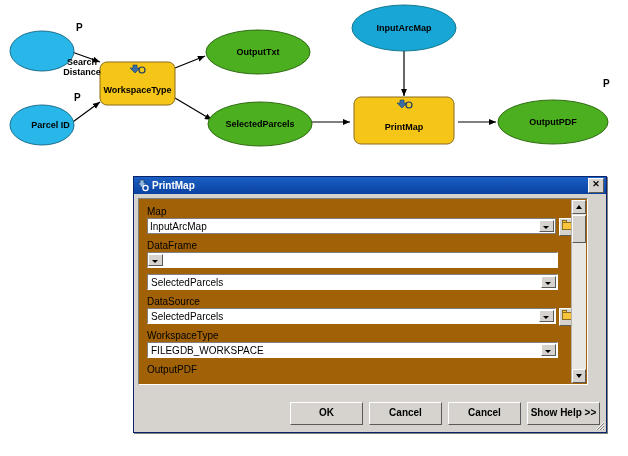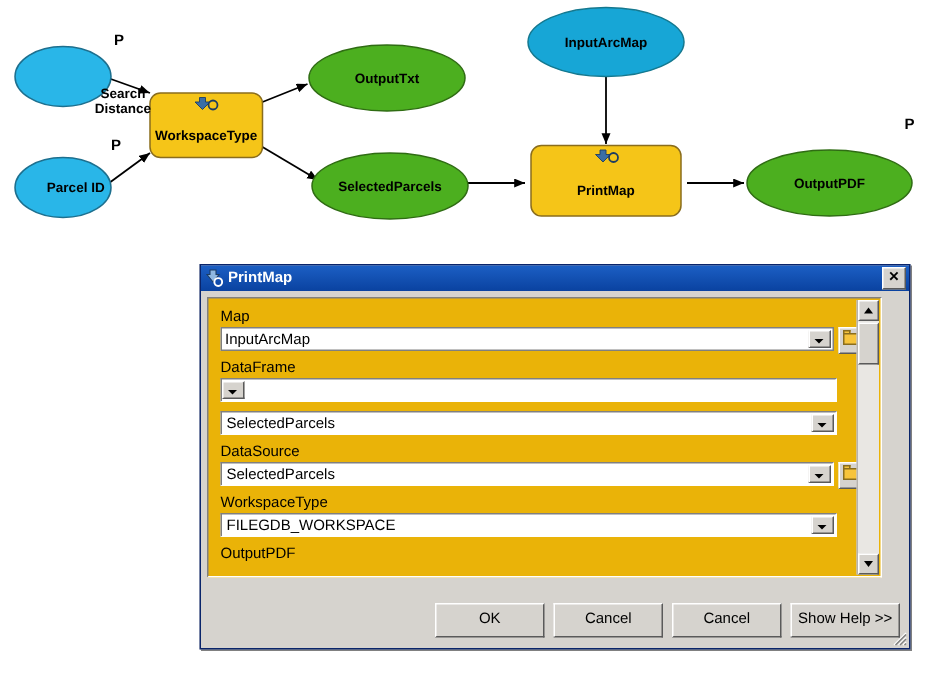--- a/index.html
+++ b/index.html
@@ -93,21 +93,21 @@
     top: 17px;
     right: 0;
     bottom: 0;
   }
   .params-pane {
     position: absolute;
     left: 4px;
     top: 4px;
     width: 448px;
     height: 185px;
-    background: #eab308;
+    background: #a16207;
     border: 1px solid #808080;
     border-right-color: #ffffff;
     border-bottom-color: #ffffff;
     overflow: hidden;
   }
   .params-inner {
     padding: 7px 8px 0 8px;
   }
   .field {
     margin-bottom: 6px;
@@ -267,20 +267,21 @@
     height: 21px;
     background: #d6d3ce;
     border: 1px solid #ffffff;
     border-right-color: #5a5a5a;
     border-bottom-color: #5a5a5a;
     font-size: 10px;
     color: #000;
     text-align: center;
     line-height: 19px;
     font-family: "Liberation Sans", sans-serif;
+    font-weight: bold;
   }
   .resize-grip {
     position: absolute;
     right: 1px;
     bottom: 1px;
     width: 12px;
     height: 12px;
   }
 </style>
 </head>

